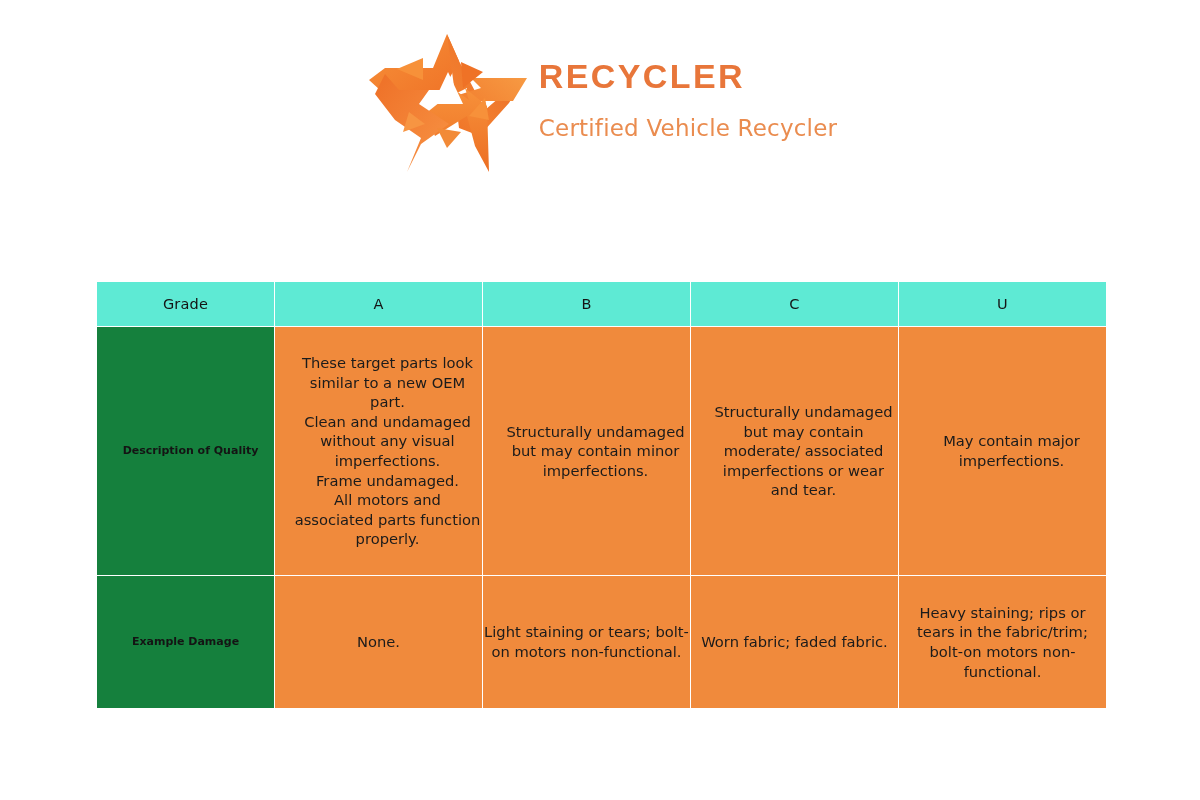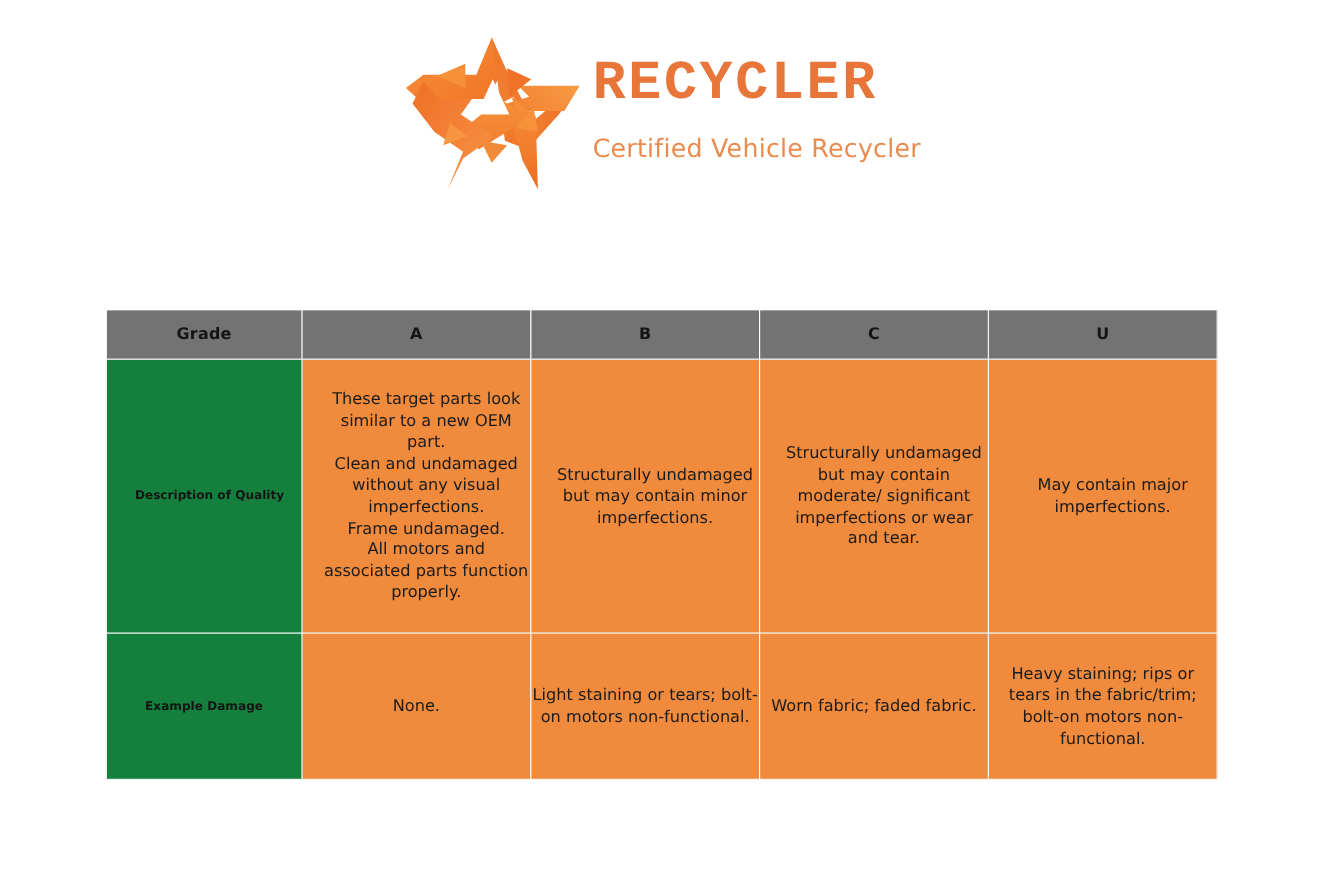--- a/index.html
+++ b/index.html
@@ -42,22 +42,22 @@
     height: 150px;
     flex: 0 0 auto;
   }
   .logo-text {
     display: flex;
     flex-direction: column;
     justify-content: center;
     padding-bottom: 6px;
   }
   .logo-wordmark {
-    font-family: Liberation Mono, monospace;
-    font-size: 50px;
+    font-family: Liberation Sans, sans-serif;
+    font-size: 34px;
     font-weight: bold;
     letter-spacing: 2.4px;
     color: #e8763a;
     line-height: 1.05;
   }
   .logo-tagline {
     font-family: "DejaVu Sans", "Liberation Sans", sans-serif;
     font-size: 23px;
     font-weight: normal;
     color: #ea8c4f;
@@ -93,24 +93,24 @@
     border: 1.5px solid #ffffff;
     padding: 0;
     vertical-align: middle;
     text-align: center;
   }
 
   .col-label { width: 178px; }
   .col-grade { width: 208px; }
 
   thead th {
-    background: #737373;
+    background: #5eead4;
     height: 44px;
     font-size: 14.5px;
-    font-weight: bold;
+    font-weight: normal;
     color: #141414;
     letter-spacing: 0.2px;
   }
 
   tbody td {
     background: #f08a3c;
     font-size: 14.7px;
     font-weight: normal;
     color: #1b1b1b;
     line-height: 1.33;
@@ -228,21 +228,21 @@
             <p class="para">All motors and associated parts function properly.</p>
           </div>
         </td>
         <td>
           <div class="cell-stack">
             <p class="para">Structurally undamaged but may contain minor imperfections.</p>
           </div>
         </td>
         <td>
           <div class="cell-stack">
-            <p class="para">Structurally undamaged but may contain moderate/ significant imperfections or wear and tear.</p>
+            <p class="para">Structurally undamaged but may contain moderate/ associated imperfections or wear and tear.</p>
           </div>
         </td>
         <td>
           <div class="cell-stack">
             <p class="para">May contain major imperfections.</p>
           </div>
         </td>
       </tr>
       <tr class="row-example">
         <td class="row-label">Example Damage</td>

